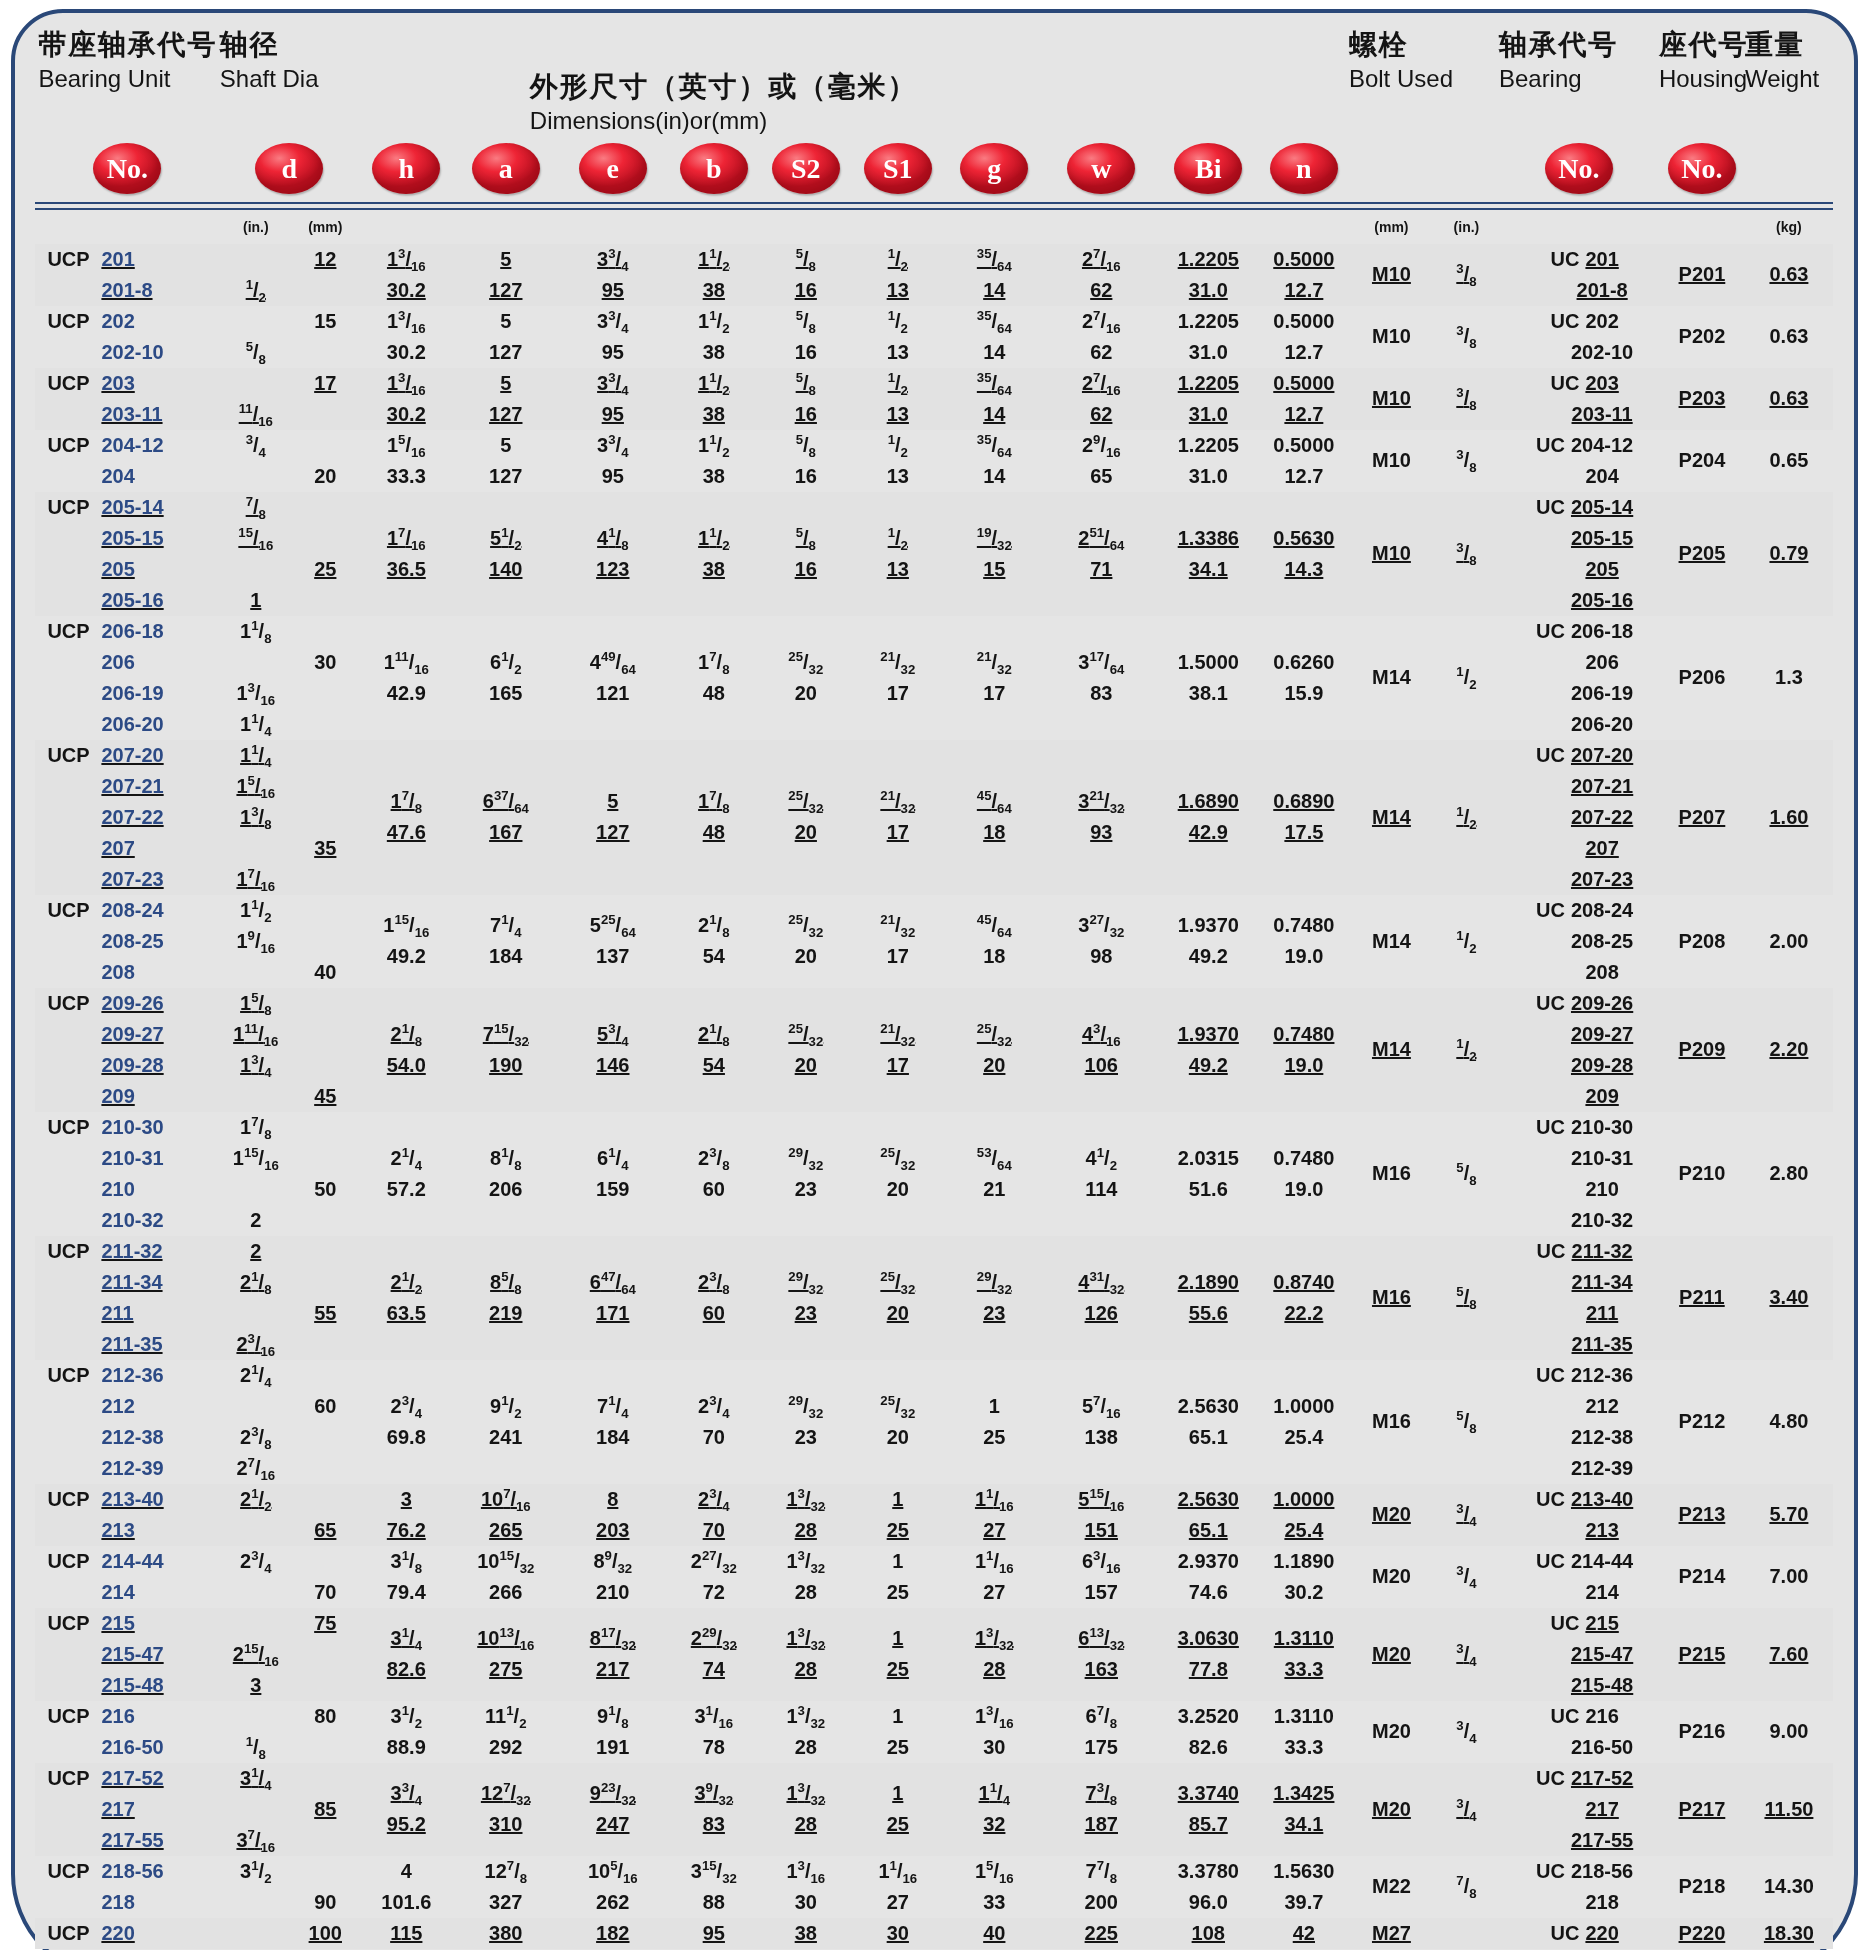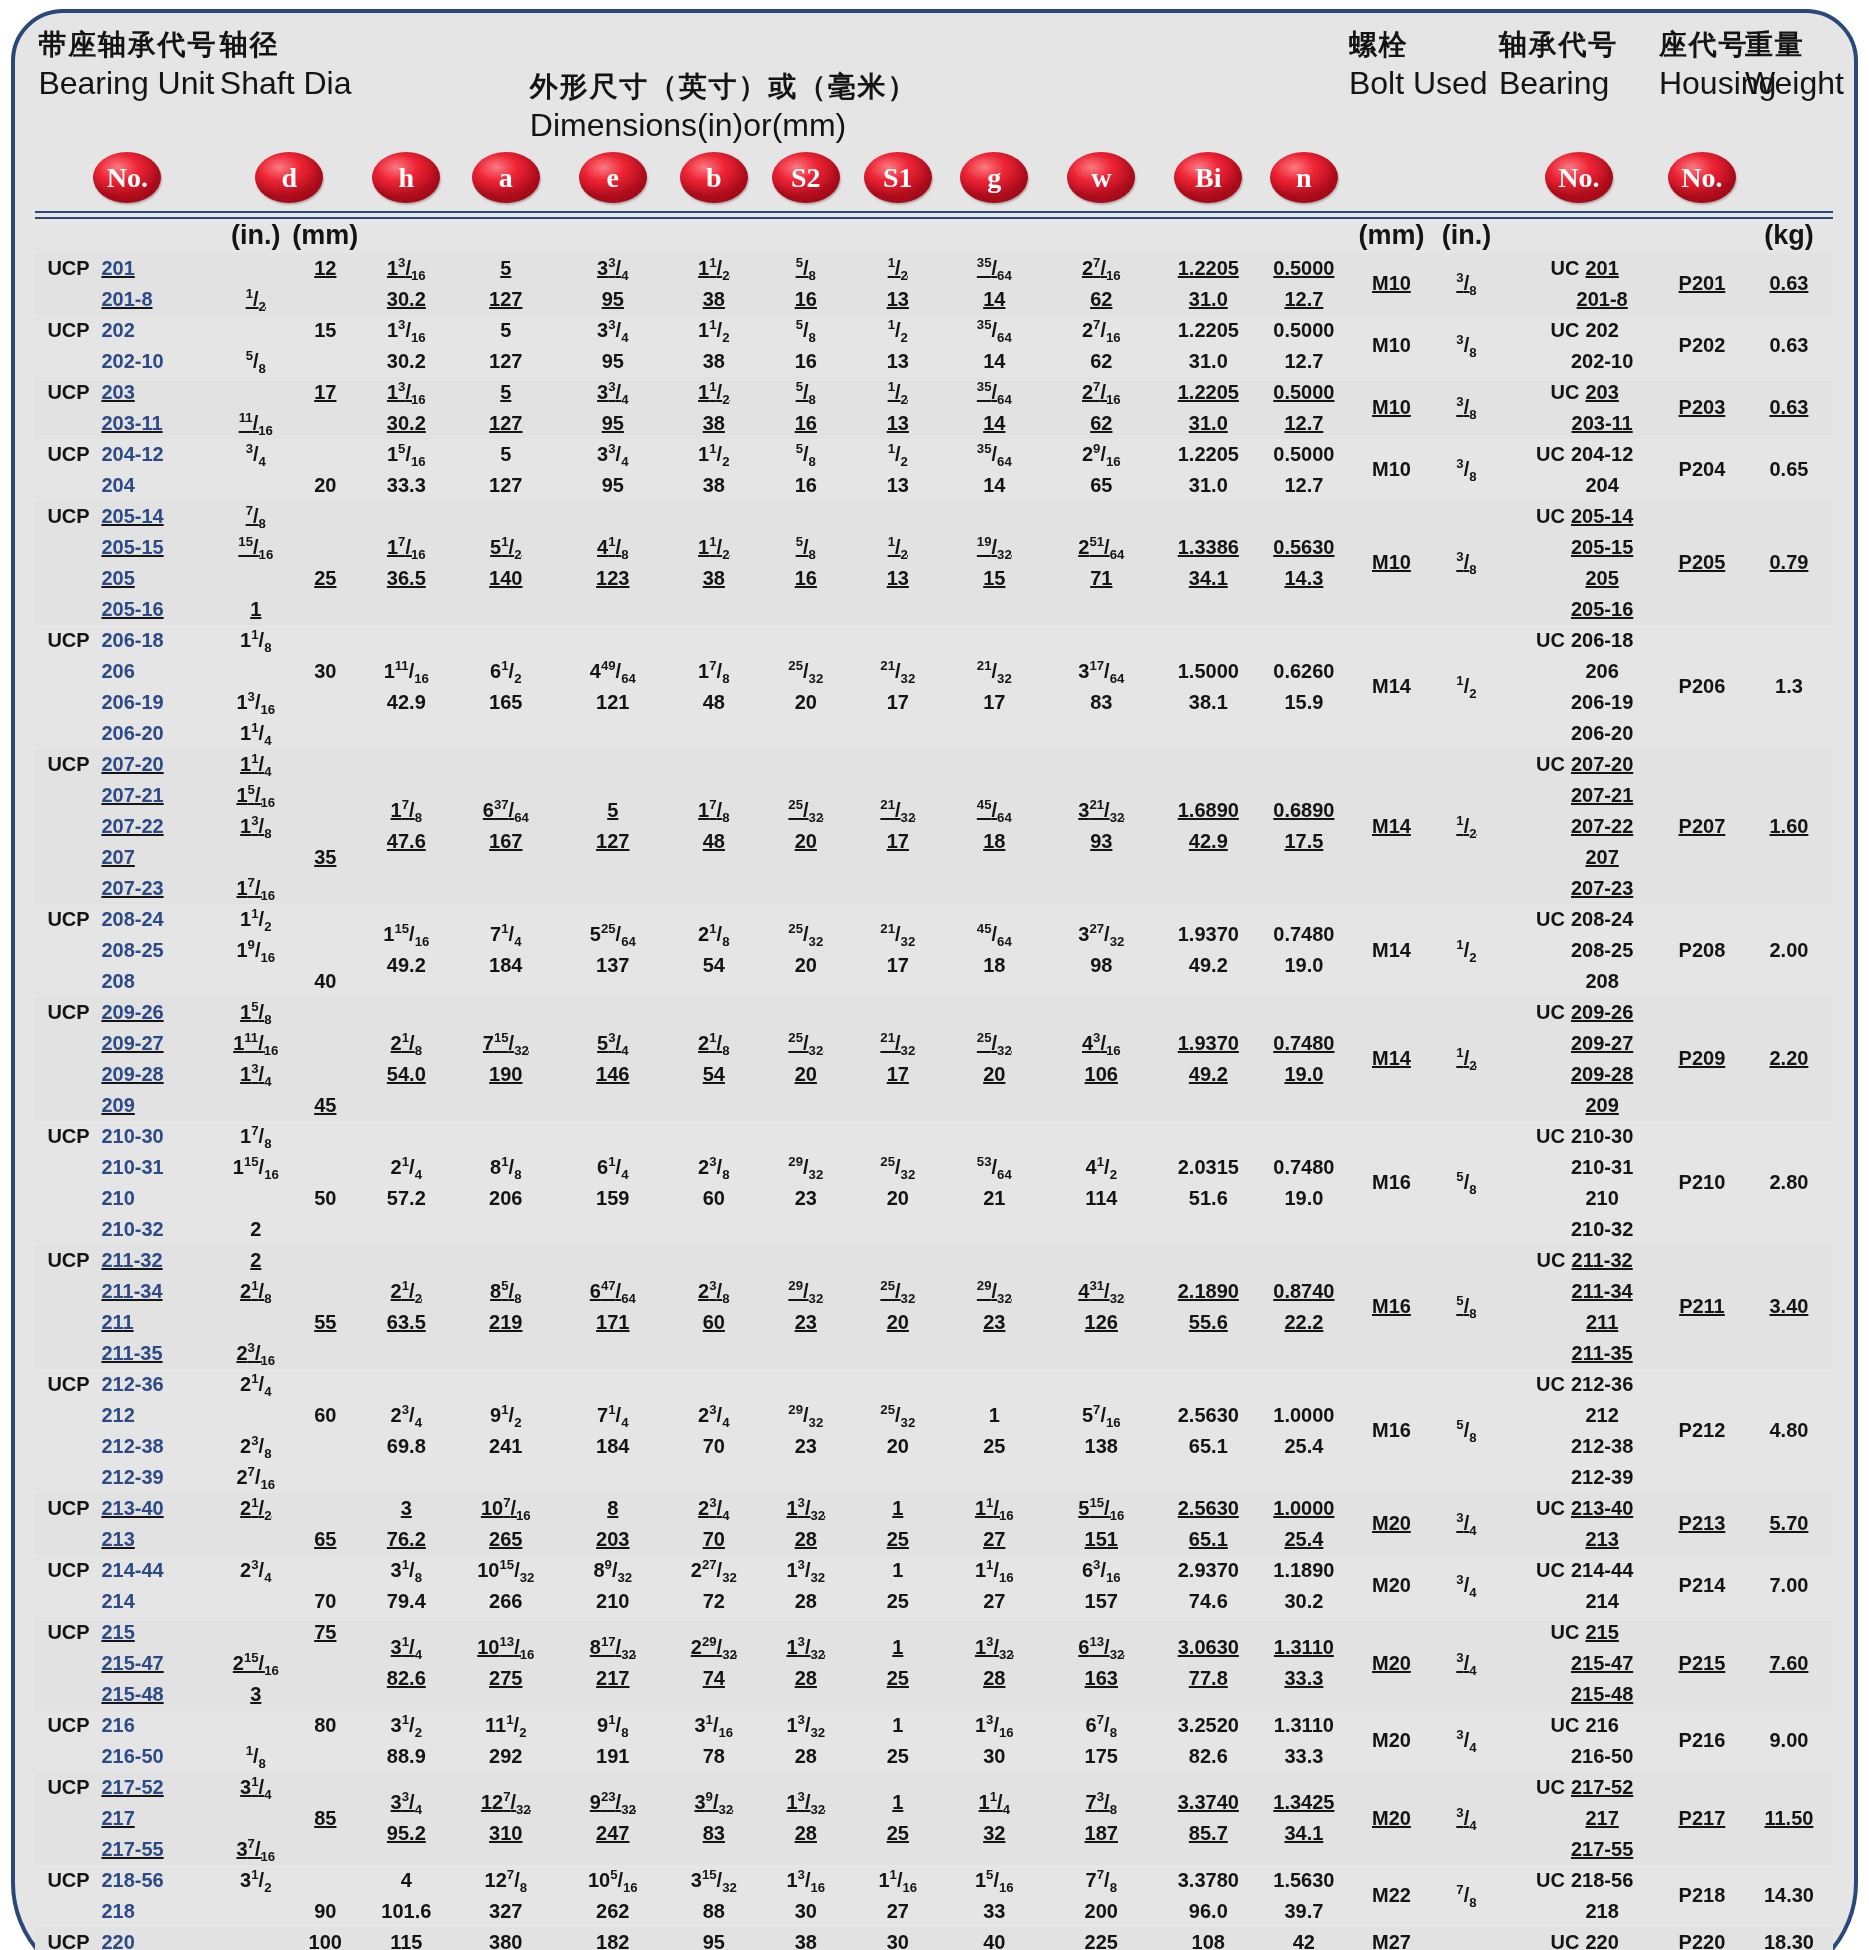--- a/index.html
+++ b/index.html
@@ -4,29 +4,29 @@
 <style>
   html,body{margin:0;padding:0;background:#fff;}
   body{width:1869px;font-family:"Liberation Sans",sans-serif;color:#141414;}
   .card{margin:9px 10.8px 5.4px 10.8px;border:4.5px solid #2a4878;border-radius:52px 52px 106px 106px;
         background:#e5e5e5;padding:12.6px 23.4px 27px 20px;}
   table{border-collapse:collapse;width:100%;table-layout:fixed;}
   td{padding:0;vertical-align:middle;overflow:visible;}
   
   .hlab{vertical-align:top;white-space:nowrap;}
   .zh{font-size:28px;font-weight:bold;letter-spacing:1.8px;}
-  .en{font-size:32px;margin-top:1.8px;}
+  .en{font-size:24px;margin-top:1.8px;}
   .hlab .pad{padding-left:3.6px;}
   .badge-row td{height:67px;text-align:center;font-family:Liberation Serif, serif;}
   .badge{display:inline-block;width:68px;height:51px;border-radius:50%;
          background:radial-gradient(ellipse 62% 55% at 36% 30%, #fa7b82 0%, #ee2435 48%, #b60f1f 100%);
          color:#fff;font-size:28px;font-weight:bold;line-height:51px;text-align:center;
          box-shadow:inset -2.7px -4.5px 8px rgba(120,0,10,.35), 0.9px 1.8px 1.8px rgba(0,0,0,.25);}
   .rule{height:3.6px;border-top:2.7px solid #2a4878;border-bottom:2.7px solid #2a4878;}
-  .units-row td{height:34px;font-size:27px;font-weight:bold;text-align:center;white-space:nowrap;margin-top:19px;}
+  .units-row td{height:34px;font-size:14px;font-weight:bold;text-align:center;white-space:nowrap;margin-top:19px;}
   
   tr.shade{background:#e2e2e2;text-decoration:underline;}
   .ln{height:31px;line-height:31px;font-size:20px;font-weight:bold;white-space:nowrap;}
   .unit-cell{padding-left:12.6px;}
   .pref{display:inline-block;width:54px;color:#141414;}
   .code{color:#2c4a85;}
   .cen{text-align:center;}
   .fr sup{font-size:66%;vertical-align:super;line-height:0;}
   .fr sub{font-size:66%;vertical-align:sub;line-height:0;}
   .brg-pref{display:inline-block;width:41px;}

